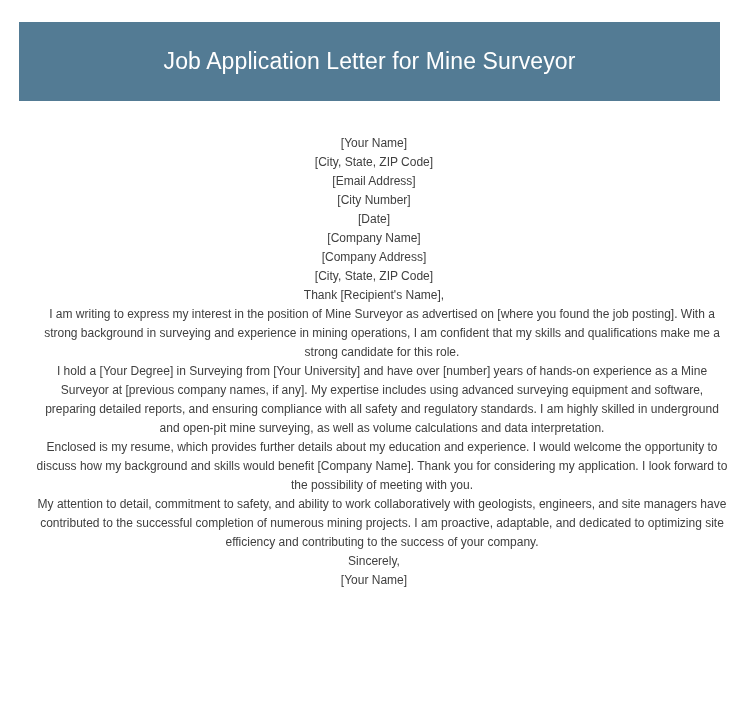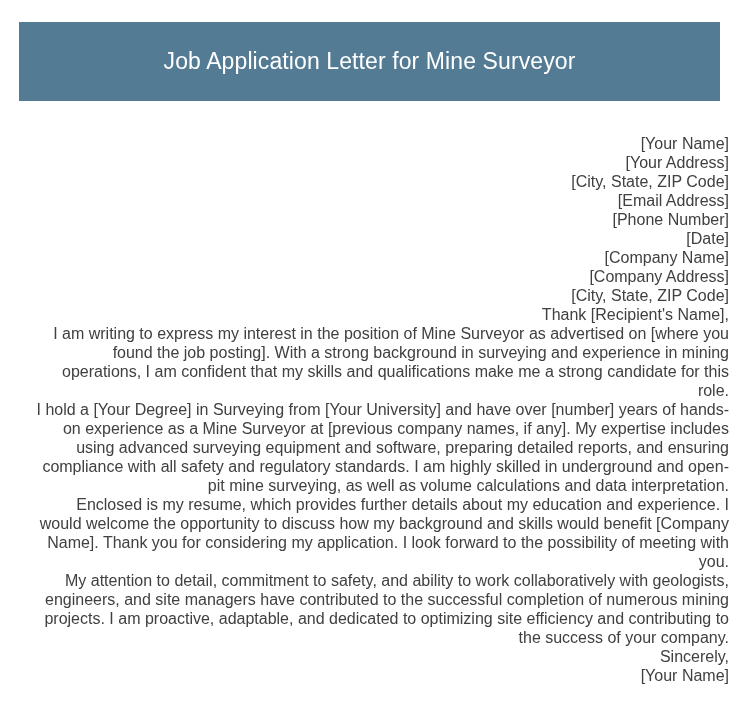--- a/index.html
+++ b/index.html
@@ -44,47 +44,46 @@
   .letter-body {
     position: absolute;
     left: 19px;
     top: 134px;
     width: 710px;
   }
   .letter-line,
   .letter-para {
     color: #404040;
     font-family: "Liberation Sans", sans-serif;
-    font-size: 16px;
+    font-size: 12px;
     line-height: 19px;
     margin: 0;
     padding: 0;
-    text-align: right;
+    text-align: center;
   }
   .letter-para {
     max-width: 708px;
     margin-left: 16px;
   }
 </style>
 </head>
 <body>
 
 <div class="page">
 
   <div class="banner">
     <div class="banner-title">Job Application Letter for Mine Surveyor</div>
   </div>
 
   <div class="letter-body">
 
     <div class="letter-line">[Your Name]</div>
-    <div class="letter-line">[Your Address]</div>
     <div class="letter-line">[City, State, ZIP Code]</div>
     <div class="letter-line">[Email Address]</div>
-    <div class="letter-line">[Phone Number]</div>
+    <div class="letter-line">[City Number]</div>
     <div class="letter-line">[Date]</div>
     <div class="letter-line">[Company Name]</div>
     <div class="letter-line">[Company Address]</div>
     <div class="letter-line">[City, State, ZIP Code]</div>
 
     <div class="letter-line">Thank [Recipient's Name],</div>
 
     <p class="letter-para">I am writing to express my interest in the position of Mine Surveyor as advertised on [where you found the job posting]. With a strong background in surveying and experience in mining operations, I am confident that my skills and qualifications make me a strong candidate for this role.</p>
     <p class="letter-para">I hold a [Your Degree] in Surveying from [Your University] and have over [number] years of hands-on experience as a Mine Surveyor at [previous company names, if any]. My expertise includes using advanced surveying equipment and software, preparing detailed reports, and ensuring compliance with all safety and regulatory standards. I am highly skilled in underground and open-pit mine surveying, as well as volume calculations and data interpretation.</p>
     <p class="letter-para">Enclosed is my resume, which provides further details about my education and experience. I would welcome the opportunity to discuss how my background and skills would benefit [Company Name]. Thank you for considering my application. I look forward to the possibility of meeting with you.</p>

